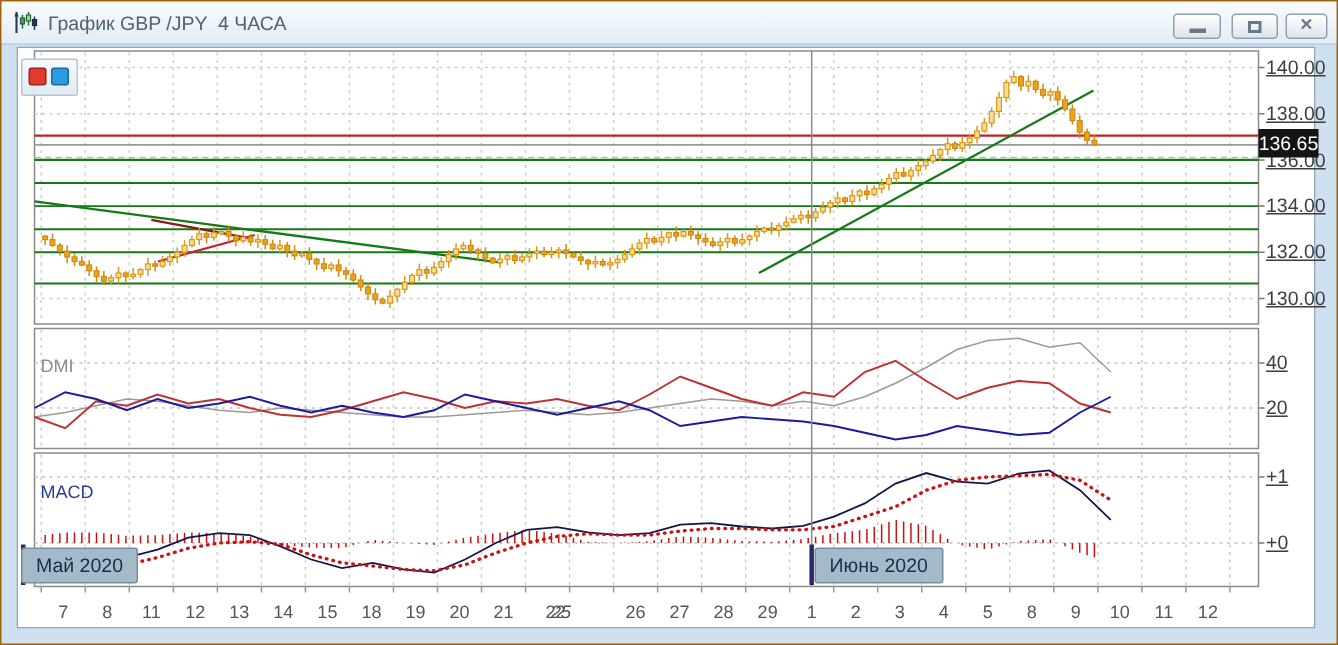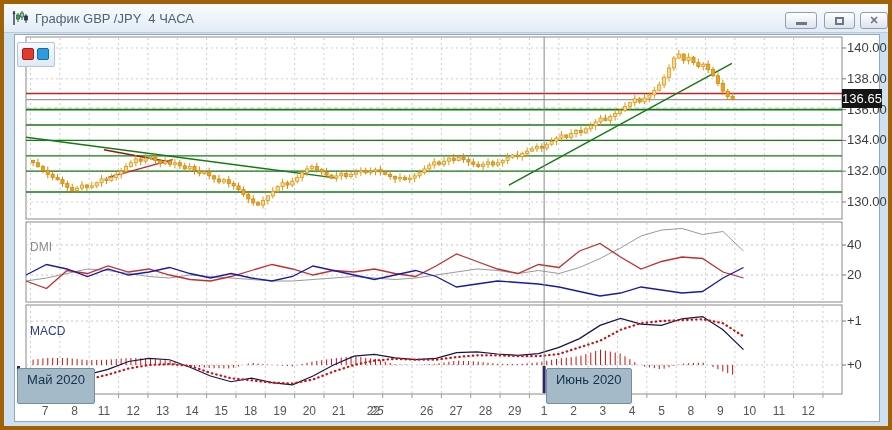--- a/index.html
+++ b/index.html
@@ -1,42 +1,42 @@
 <!DOCTYPE html>
 <html><head>
 <meta charset="utf-8">
 <style>
   html,body{margin:0;padding:0;background:#fff;}
   .window{position:relative;width:892px;height:430px;box-sizing:border-box;
-    background:#cfe0f1;border:4px solid #a16207;overflow:hidden;
+    background:#cfe0f1;border:1px solid #a16207;overflow:hidden;
     font-family:"Liberation Sans",sans-serif;}
   .titlebar{position:absolute;top:0;left:0;right:0;height:29px;
     background:linear-gradient(#f9fcfe,#e2ecf6);border-bottom:1px solid #bacDe0;
     display:flex;align-items:center;padding-left:8px;box-sizing:border-box;}
   .apptitle{font-size:13px;color:#51636f;white-space:pre;margin-left:6px;}
   .winbtn{position:absolute;top:8px;height:17px;box-sizing:border-box;
     background:linear-gradient(#ffffff,#dde4ec);border:1px solid #8fa0b2;border-radius:3px;
     display:flex;align-items:center;justify-content:center;cursor:default;}
   .winbtn .bar{width:11px;height:3px;background:#6b7888;margin-top:6px;}
   .winbtn .box{width:9px;height:8px;border:2px solid #6b7888;box-sizing:border-box;}
   .winbtn .x{font-size:11px;font-weight:bold;color:#6b7888;line-height:11px;}
   .client{position:absolute;left:10px;top:30px;width:866px;height:388px;
     background:#ffffff;border:1px solid #93a9bf;box-sizing:border-box;}
   svg.overlay{position:absolute;left:0;top:0;pointer-events:none;}
   .toolbar{position:absolute;left:13px;top:38px;width:36px;height:23px;z-index:5;
     background:linear-gradient(#f6fafd,#dfeaf3);border:1px solid #b3c3d2;border-radius:2px;}
   .sq{position:absolute;top:5px;width:12px;height:12px;border-radius:2px;box-sizing:border-box;}
   .sq.red{left:4px;background:#e23a2e;border:1px solid #9c221a;}
   .sq.blue{left:19px;background:#2e9ae2;border:1px solid #1a6aa2;}
   .panel-label{position:absolute;font-size:12px;z-index:4;margin-top:16px;}
-  .axis-label{position:absolute;font-size:13px;color:#3d3d3d;z-index:4;}
+  .axis-label{position:absolute;font-size:13px;color:#3d3d3d;z-index:4;text-decoration:underline;}
   .date-label{position:absolute;font-size:12px;color:#555;width:24px;text-align:center;z-index:4;}
   .price-badge{position:absolute;left:838px;top:85px;width:40px;height:19px;z-index:6;
     background:#151515;color:#fff;font-size:13px;text-align:center;line-height:19px;}
-  .month-badge{position:absolute;top:364px;height:36px;z-index:6;padding:0 9px;
+  .month-badge{position:absolute;top:364px;height:24px;z-index:6;padding:0 9px;
     background:#a4bac8;border:1px solid #74909f;color:#10304e;font-size:13px;
     line-height:22px;box-sizing:border-box;border-radius:2px;}
 </style>
 </head>
 <body>
 
 <div class="window">
 
   <div class="titlebar">
     <svg width="17" height="17" viewBox="0 0 17 17">

